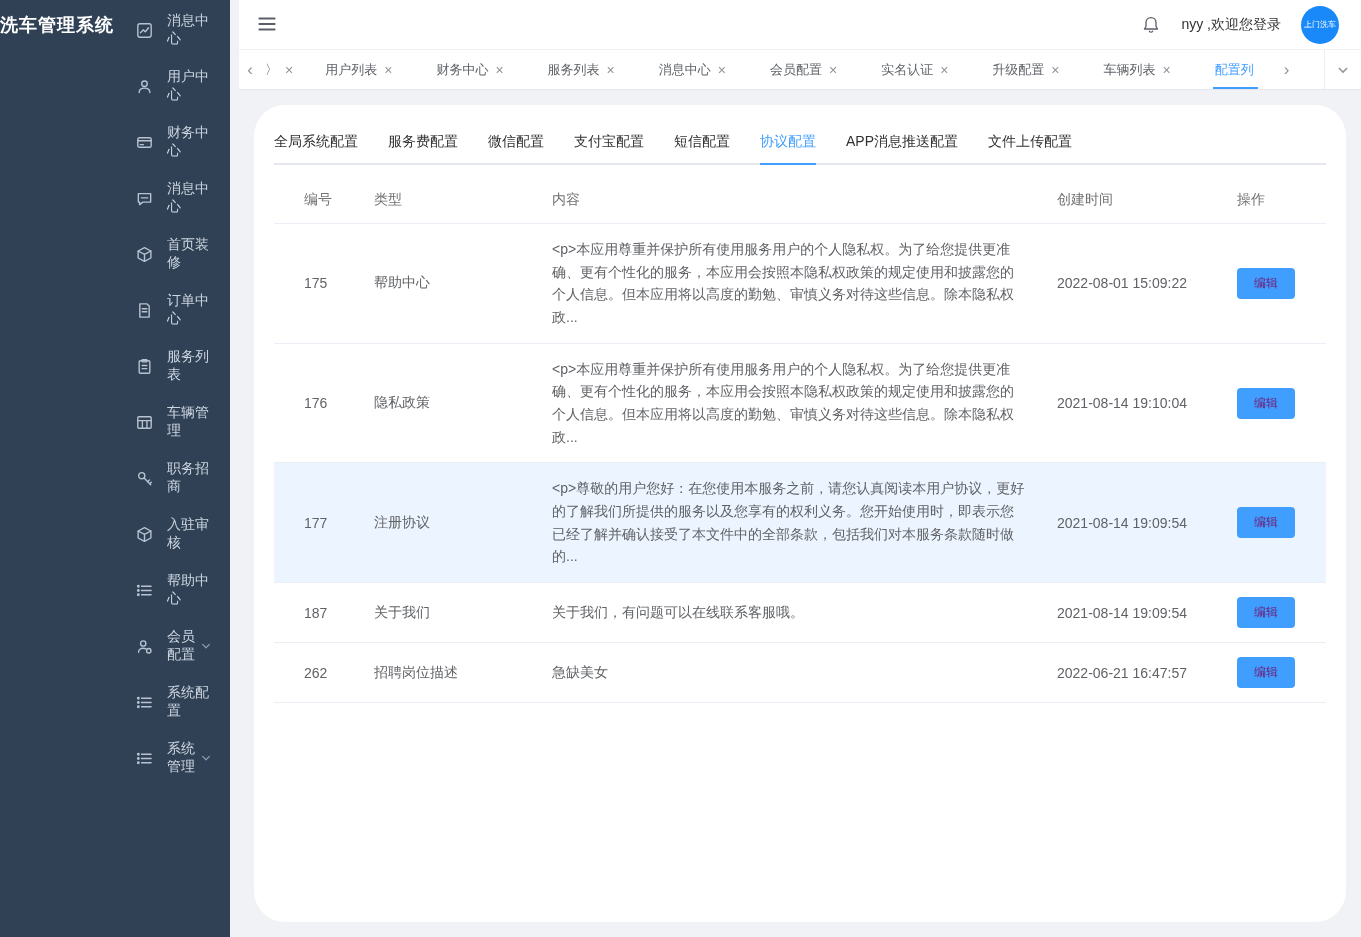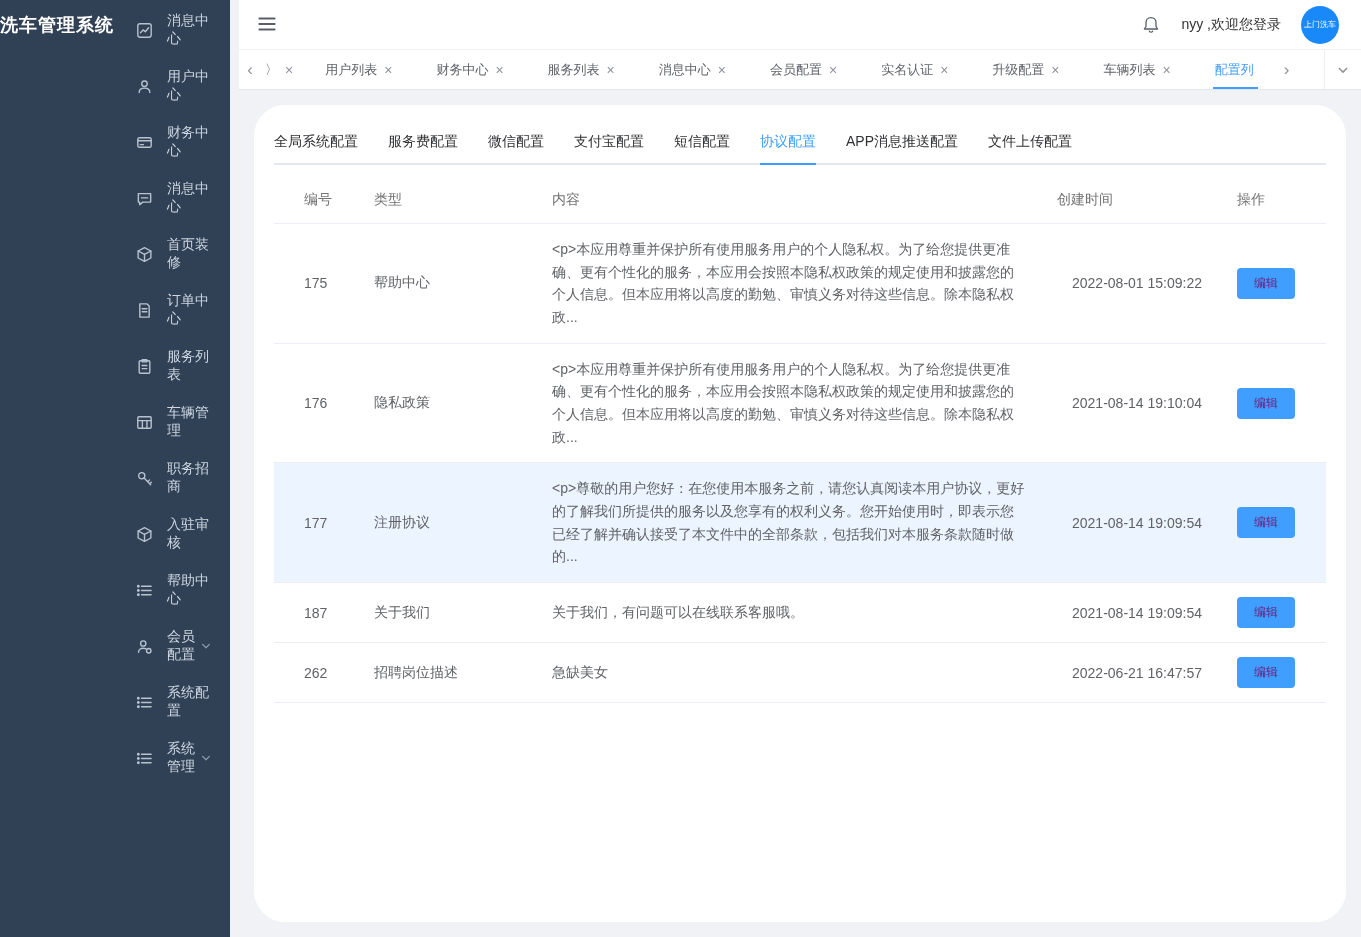--- a/index.html
+++ b/index.html
@@ -70,21 +70,21 @@
   .config-tab:first-child.active::after { left:0; }
 
   .table-wrap { margin-top:8px; }
   table { width:100%; border-collapse:collapse; table-layout:fixed;
     font-size:14px; color:#606266; }
   th { font-weight:normal; color:#737373; text-align:left;
     padding:18px 10px 14px; border-bottom:1px solid #ebeef5; }
   td { padding:14px 10px; border-bottom:1px solid #ebeef5; vertical-align:middle; }
   th:first-child, td:first-child { padding-left:30px; }
   .col-content { line-height:1.62; padding-right:22px; }
-  .col-created { white-space:nowrap;text-align:center; }
+  .col-created { white-space:nowrap; }
   tr.highlight td { background:var(--row-highlight,#ecf5ff); }
   .edit-btn { background:var(--accent,#409eff); color:#701a75; border:none; border-radius:4px;
     padding:7px 17px; font-size:12px; cursor:pointer; }
 </style>
 </head>
 <body>
 
 <div class="app">
 
   <aside class="sidebar">

